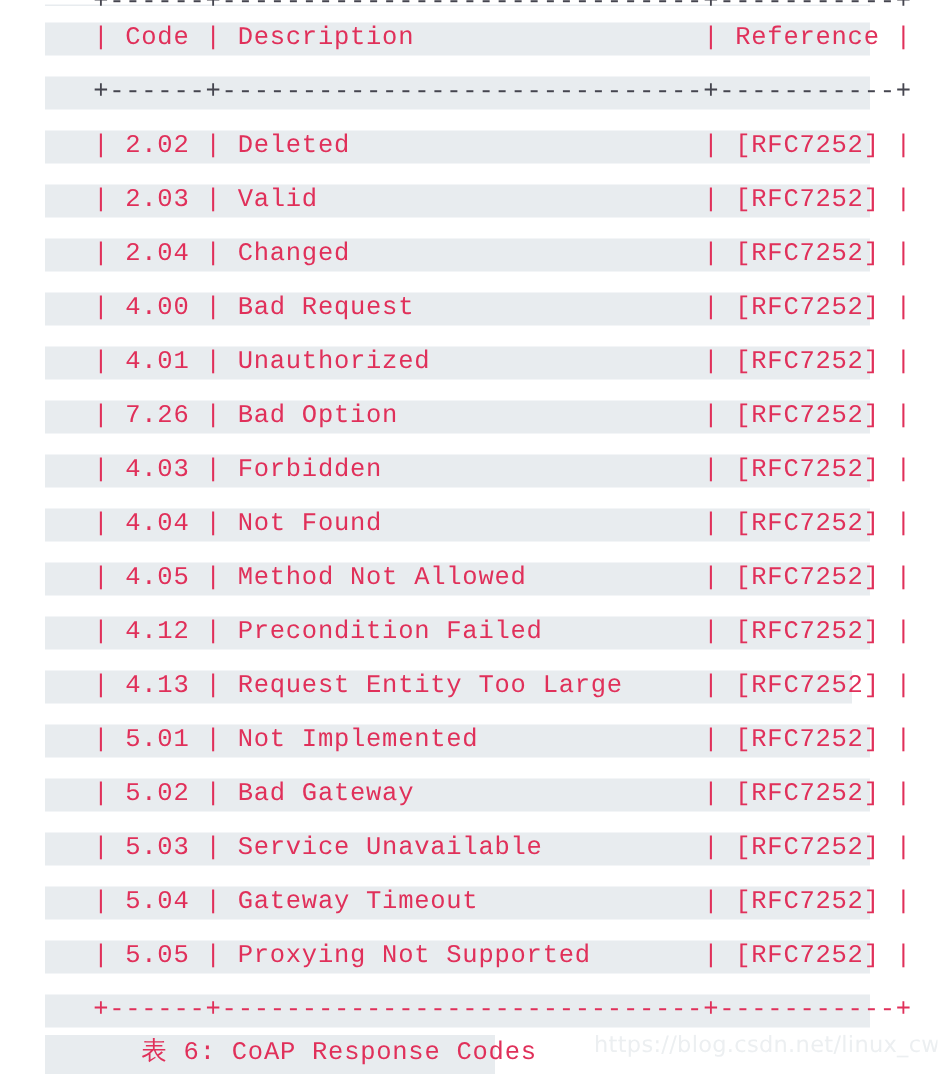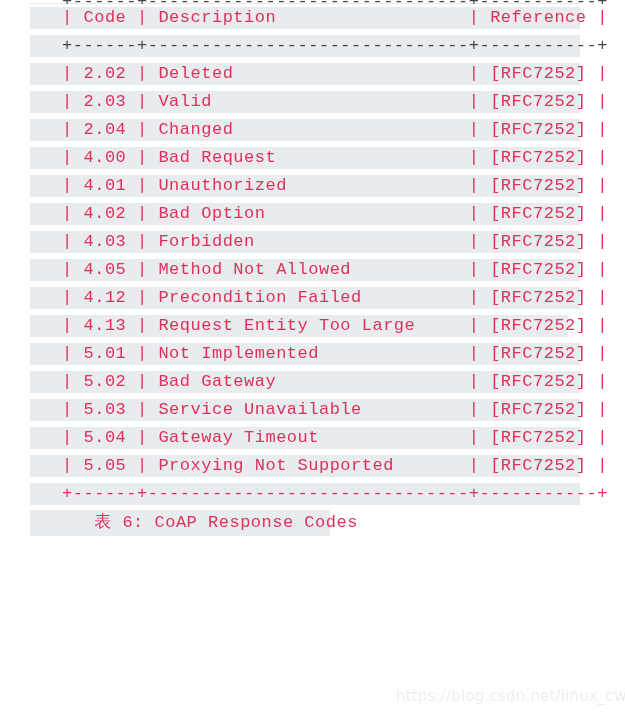--- a/index.html
+++ b/index.html
@@ -25,20 +25,21 @@
   }
 
   .line {
     position: relative;
     height: 28px;
     line-height: 28px;
     white-space: pre;
     font-size: 17px;
     letter-spacing: 0.5px;
     color: #e0305a;
+    margin-top: 8px;
   }
 
   
   .line .hl {
     position: absolute;
     left: 30px;
     top: 3px;
     height: 22px;
     background: #e8ecef;
     z-index: 0;
@@ -112,22 +113,23 @@
 
 <div id="ascii-table">
     <div class="line rule-dark clipped"><div class="hl" style="width: 550px;"></div><span class="txt">   +------+------------------------------+-----------+</span></div>
     <div class="line"><div class="hl" style="width: 550px;"></div><span class="txt">   | Code | Description                  | Reference |</span></div>
     <div class="line rule-dark"><div class="hl" style="width: 550px;"></div><span class="txt">   +------+------------------------------+-----------+</span></div>
     <div class="line"><div class="hl" style="width: 550px;"></div><span class="txt">   | 2.02 | Deleted                      | [RFC7252] |</span></div>
     <div class="line"><div class="hl" style="width: 550px;"></div><span class="txt">   | 2.03 | Valid                        | [RFC7252] |</span></div>
     <div class="line"><div class="hl" style="width: 550px;"></div><span class="txt">   | 2.04 | Changed                      | [RFC7252] |</span></div>
     <div class="line"><div class="hl" style="width: 550px;"></div><span class="txt">   | 4.00 | Bad Request                  | [RFC7252] |</span></div>
     <div class="line"><div class="hl" style="width: 550px;"></div><span class="txt">   | 4.01 | Unauthorized                 | [RFC7252] |</span></div>
-    <div class="line"><div class="hl" style="width: 550px;"></div><span class="txt">   | 4.02 | Bad Option                   | [RFC7252] |</span></div>
+    <div class="line"><div class="hl" style="width: 550px;"></div><span class="txt">   | 7.26 | Bad Option                   | [RFC7252] |</span></div>
     <div class="line"><div class="hl" style="width: 550px;"></div><span class="txt">   | 4.03 | Forbidden                    | [RFC7252] |</span></div>
+    <div class="line"><div class="hl" style="width: 550px;"></div><span class="txt">   | 4.04 | Not Found                    | [RFC7252] |</span></div>
     <div class="line"><div class="hl" style="width: 550px;"></div><span class="txt">   | 4.05 | Method Not Allowed           | [RFC7252] |</span></div>
     <div class="line"><div class="hl" style="width: 550px;"></div><span class="txt">   | 4.12 | Precondition Failed          | [RFC7252] |</span></div>
     <div class="line"><div class="hl" style="width: 538px;"></div><span class="txt">   | 4.13 | Request Entity Too Large     | [RFC7252] |</span></div>
     <div class="line"><div class="hl" style="width: 550px;"></div><span class="txt">   | 5.01 | Not Implemented              | [RFC7252] |</span></div>
     <div class="line"><div class="hl" style="width: 550px;"></div><span class="txt">   | 5.02 | Bad Gateway                  | [RFC7252] |</span></div>
     <div class="line"><div class="hl" style="width: 550px;"></div><span class="txt">   | 5.03 | Service Unavailable          | [RFC7252] |</span></div>
     <div class="line"><div class="hl" style="width: 550px;"></div><span class="txt">   | 5.04 | Gateway Timeout              | [RFC7252] |</span></div>
     <div class="line"><div class="hl" style="width: 550px;"></div><span class="txt">   | 5.05 | Proxying Not Supported       | [RFC7252] |</span></div>
     <div class="line rule-red"><div class="hl" style="width: 550px;"></div><span class="txt">   +------+------------------------------+-----------+</span></div>
     <div class="caption"><div class="hl" style="width: 300px;"></div><span class="txt">      表 6: CoAP Response Codes</span></div>

